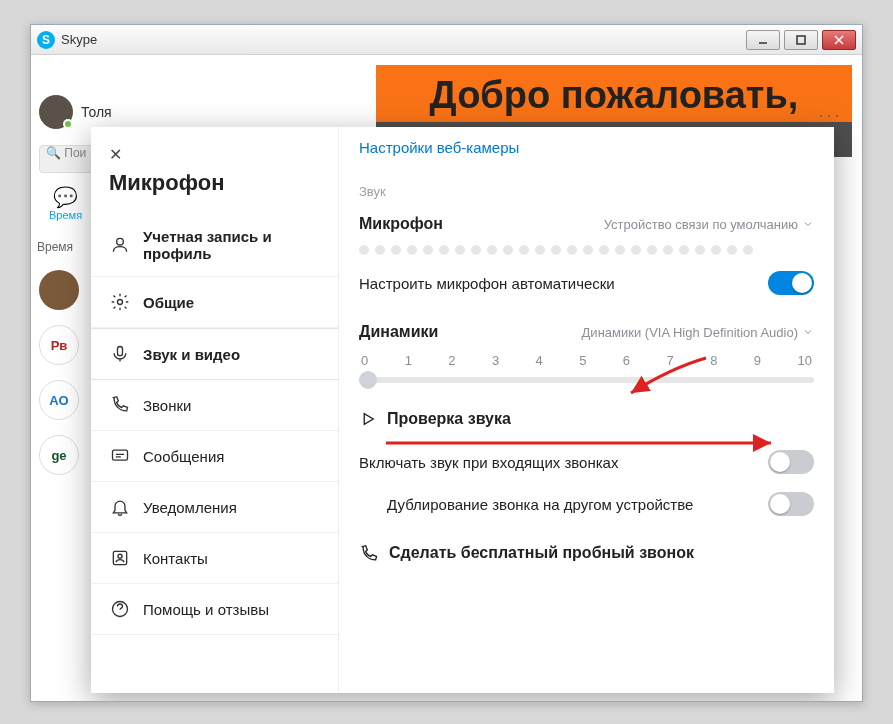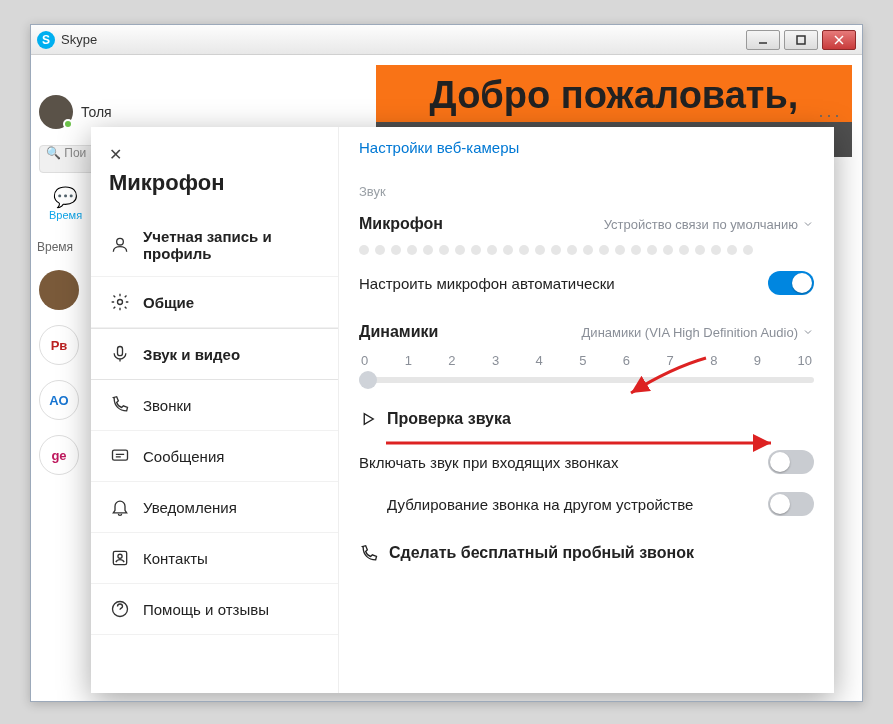--- a/index.html
+++ b/index.html
@@ -30,21 +30,21 @@
 
 .tab-chats { position:absolute; left:18px; top:130px; color:#0ea5e9; font-size:11px; text-align:center; }
 .tab-chats .icon { font-size:20px; color:#0ea5e9; }
 
 .time-label { position:absolute; left:6px; top:185px; font-size:12px; color:#666; }
 
 .contact { position:absolute; left:8px; width:40px; height:40px; border-radius:50%; display:flex; align-items:center; justify-content:center; font-size:13px; color:#fff; }
 .c1 { top:215px; background:#7a5a3a; }
 .c2 { top:270px; background:#cf3a3a; color:#b01; background:#fff; border:1px solid #ddd; color:#ba2222; font-weight:600; }
 .c3 { top:325px; background:#fff; border:1px solid #ddd; color:#1976d2; font-weight:600;}
-.c4 { top:380px; background:#fff; border:1px solid #ddd; color:#be185d; font-weight:600;}
+.c4 { top:380px; background:#fff; border:1px solid #ddd; color:#14532d; font-weight:600;}
 
 .link-more { position:absolute; bottom:8px; left:50%; transform:translateX(-50%); color:#0078d4; font-size:13px; text-decoration:underline; cursor:pointer; }
 
 
 .modal { position:absolute; left:60px; top:72px; right:28px; bottom:8px; background:#fff; box-shadow: 0 8px 30px rgba(0,0,0,0.35); display:flex; }
 .modal-left { width:248px; border-right:1px solid #eee; display:flex; flex-direction:column; }
 .close-x { font-size:16px; color:#444; padding:18px 18px 6px 18px; cursor:pointer; }
 .settings-title { font-size:22px; font-weight:700; color:#222; padding:0 18px 18px 18px; }
 .nav { display:flex; flex-direction:column; }
 .nav-item { display:flex; align-items:center; gap:12px; padding:14px 18px; color:#222; font-size:15px; border-bottom:1px solid #f1f1f1; cursor:pointer; position:relative; }

